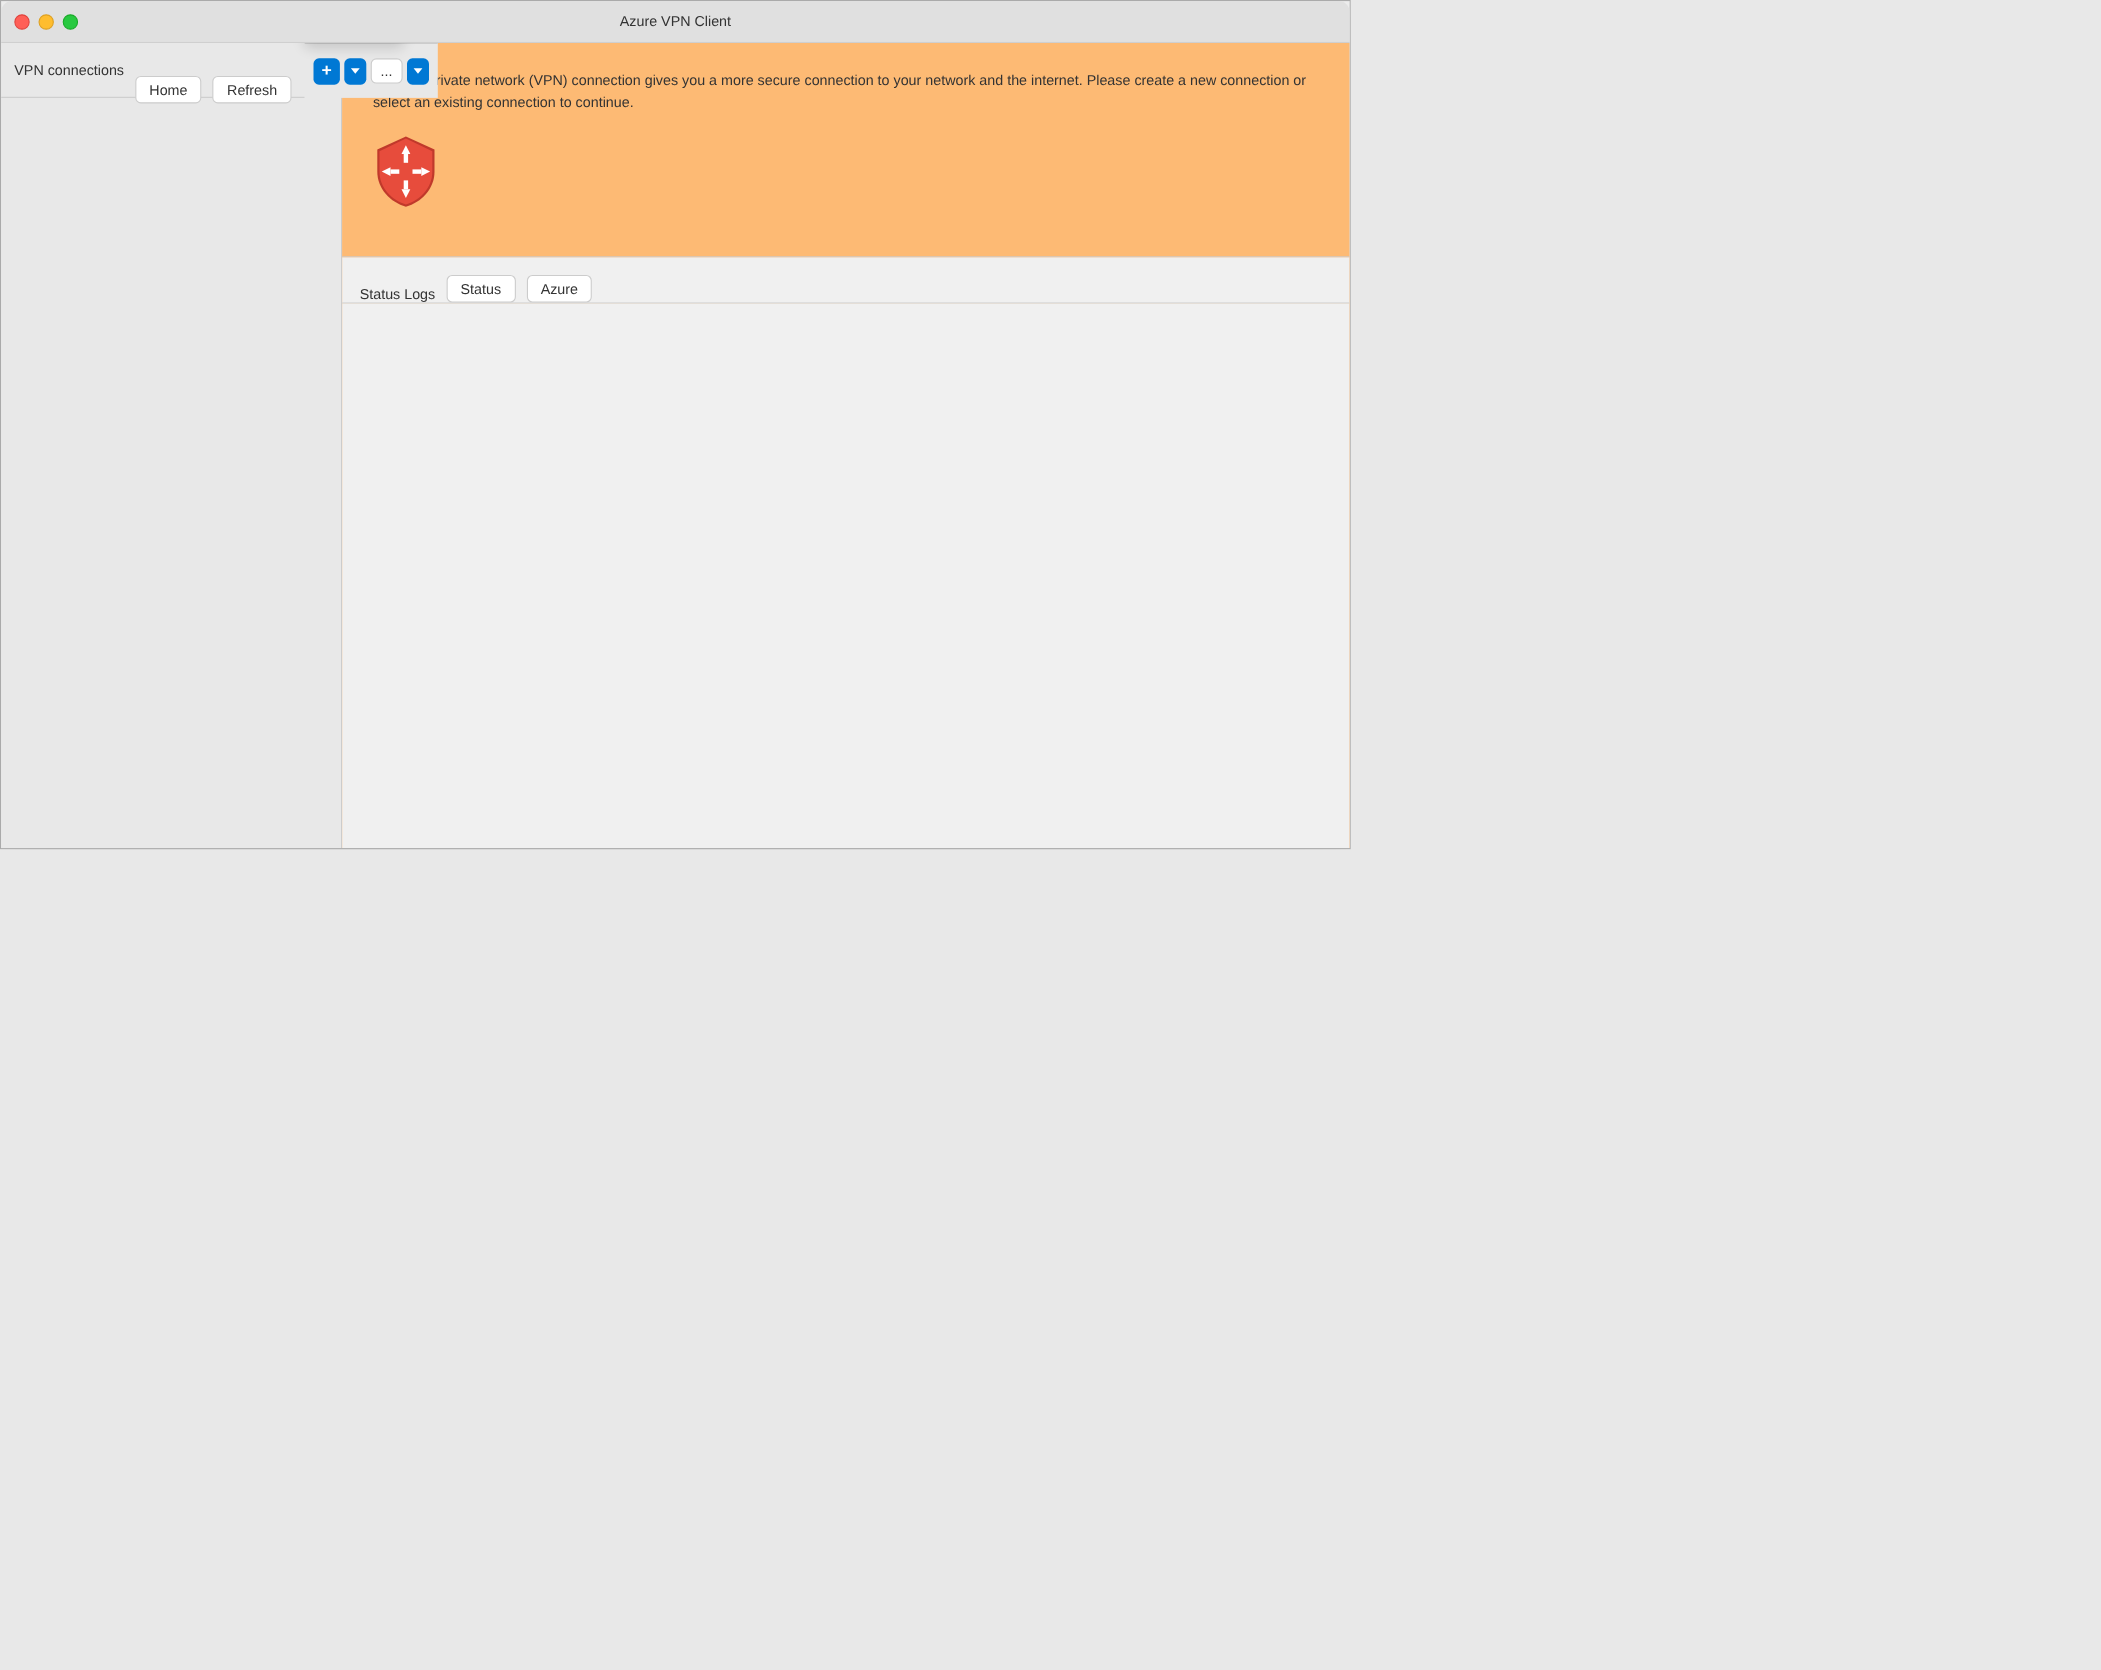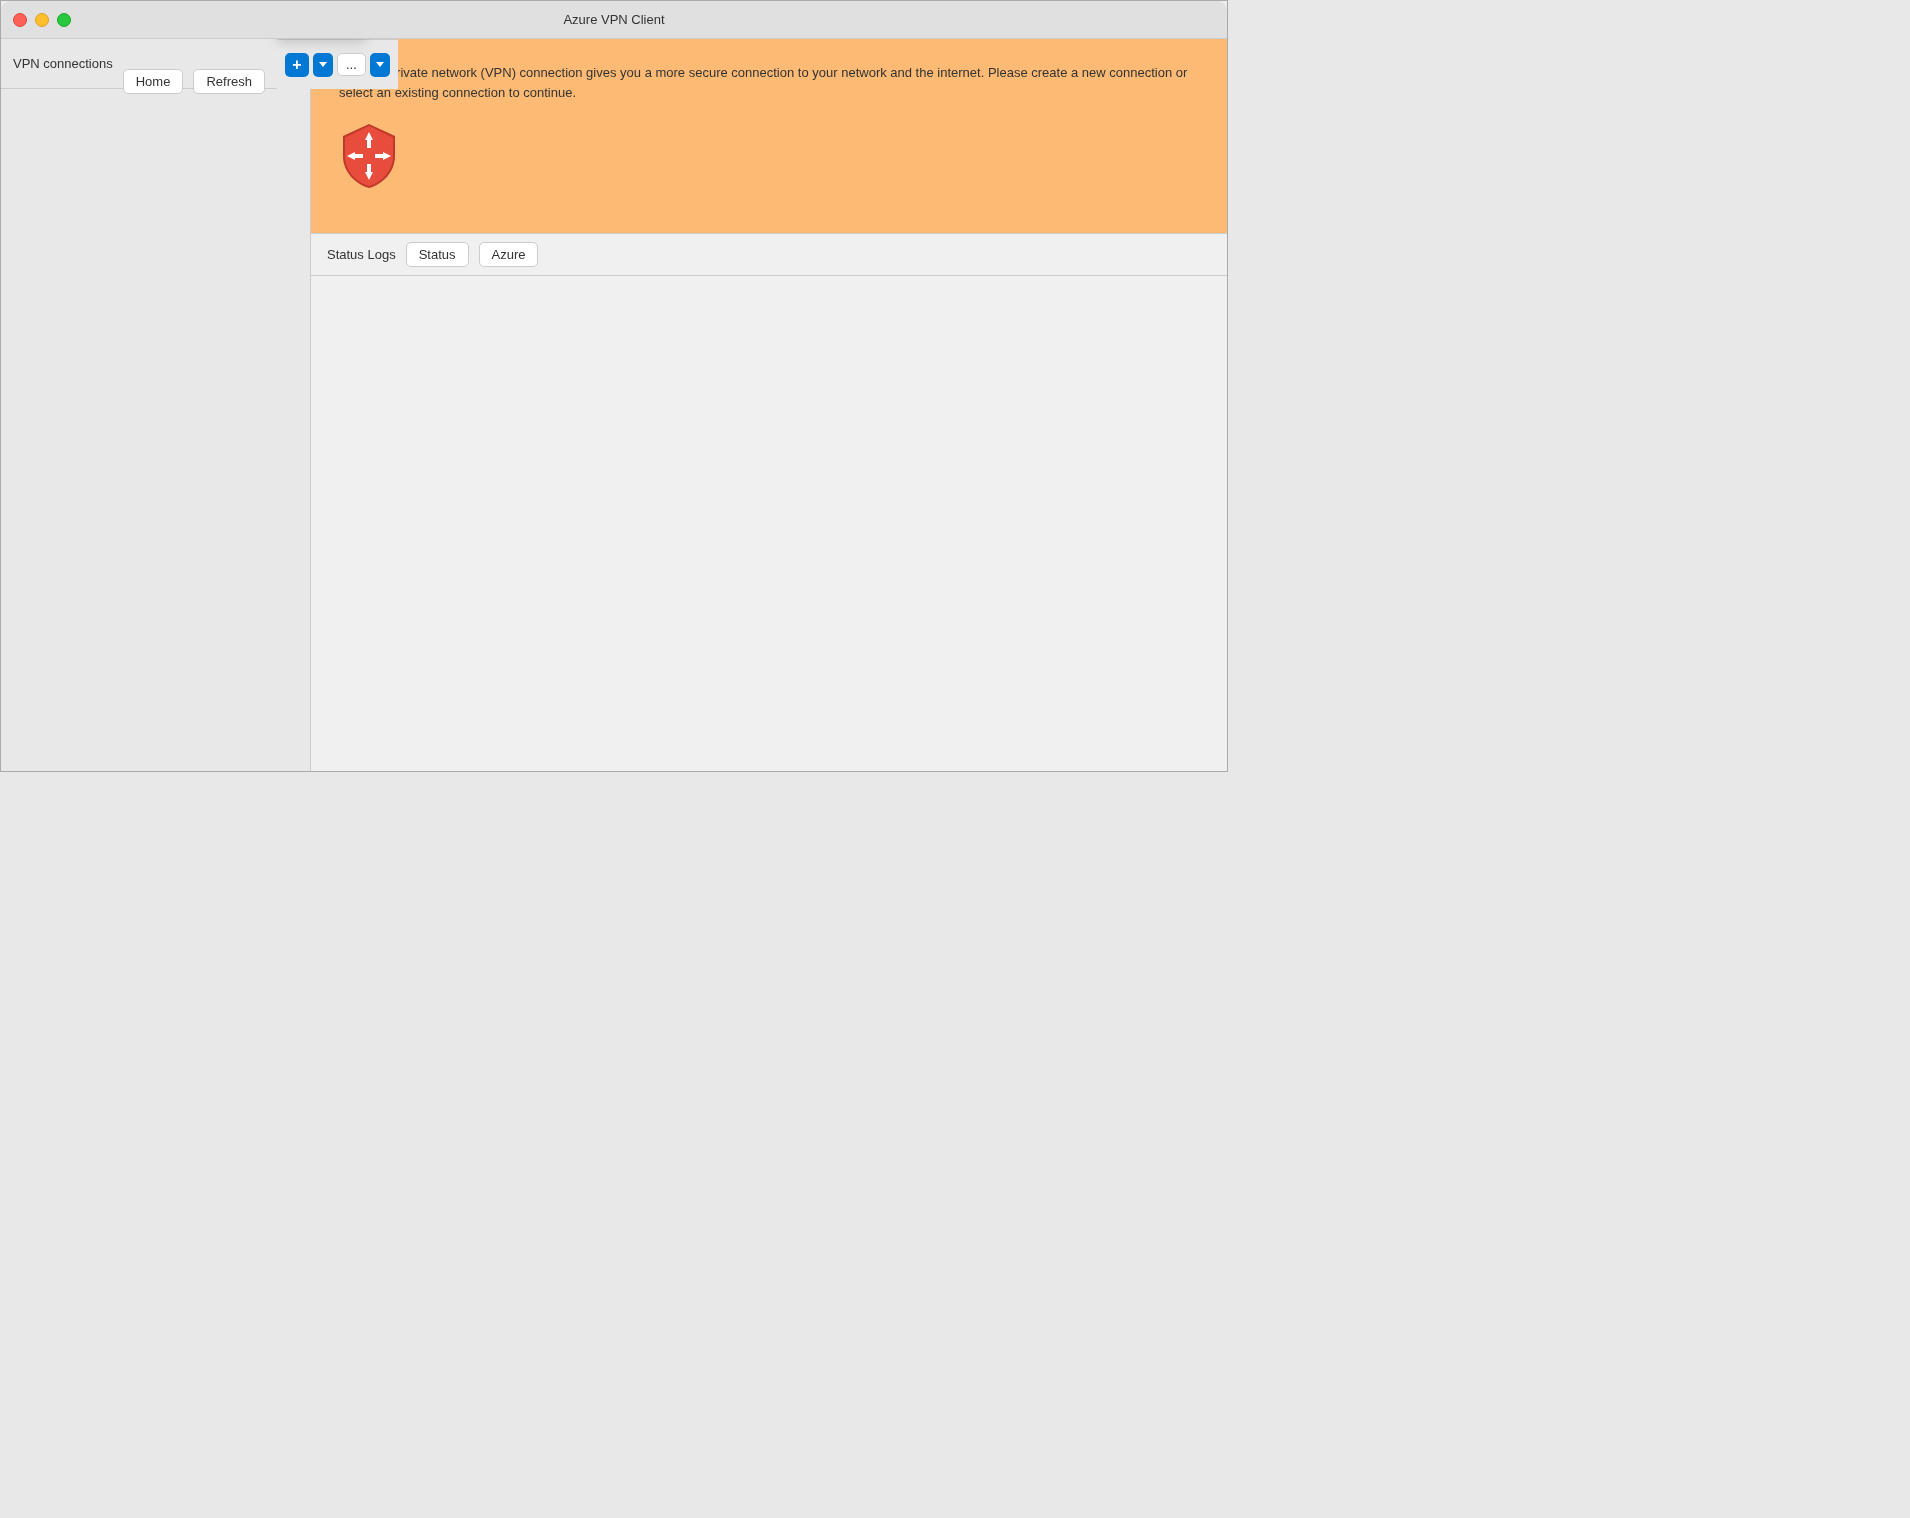--- a/index.html
+++ b/index.html
@@ -225,21 +225,21 @@
     .system-preferences-link {
       font-size: 13px;
       color: #0066cc;
       text-decoration: none;
       cursor: pointer;
     }
 
     .status-logs-bar {
       height: 42px;
       display: flex;
-      align-items: center;
+      align-items: flex-end;
       padding: 0 16px;
       gap: 10px;
       border-bottom: 1px solid #ccc;
       background: #f0f0f0;
       flex-shrink: 0;
     }
 
     .status-logs-label {
       font-size: 13px;
       color: #333;

